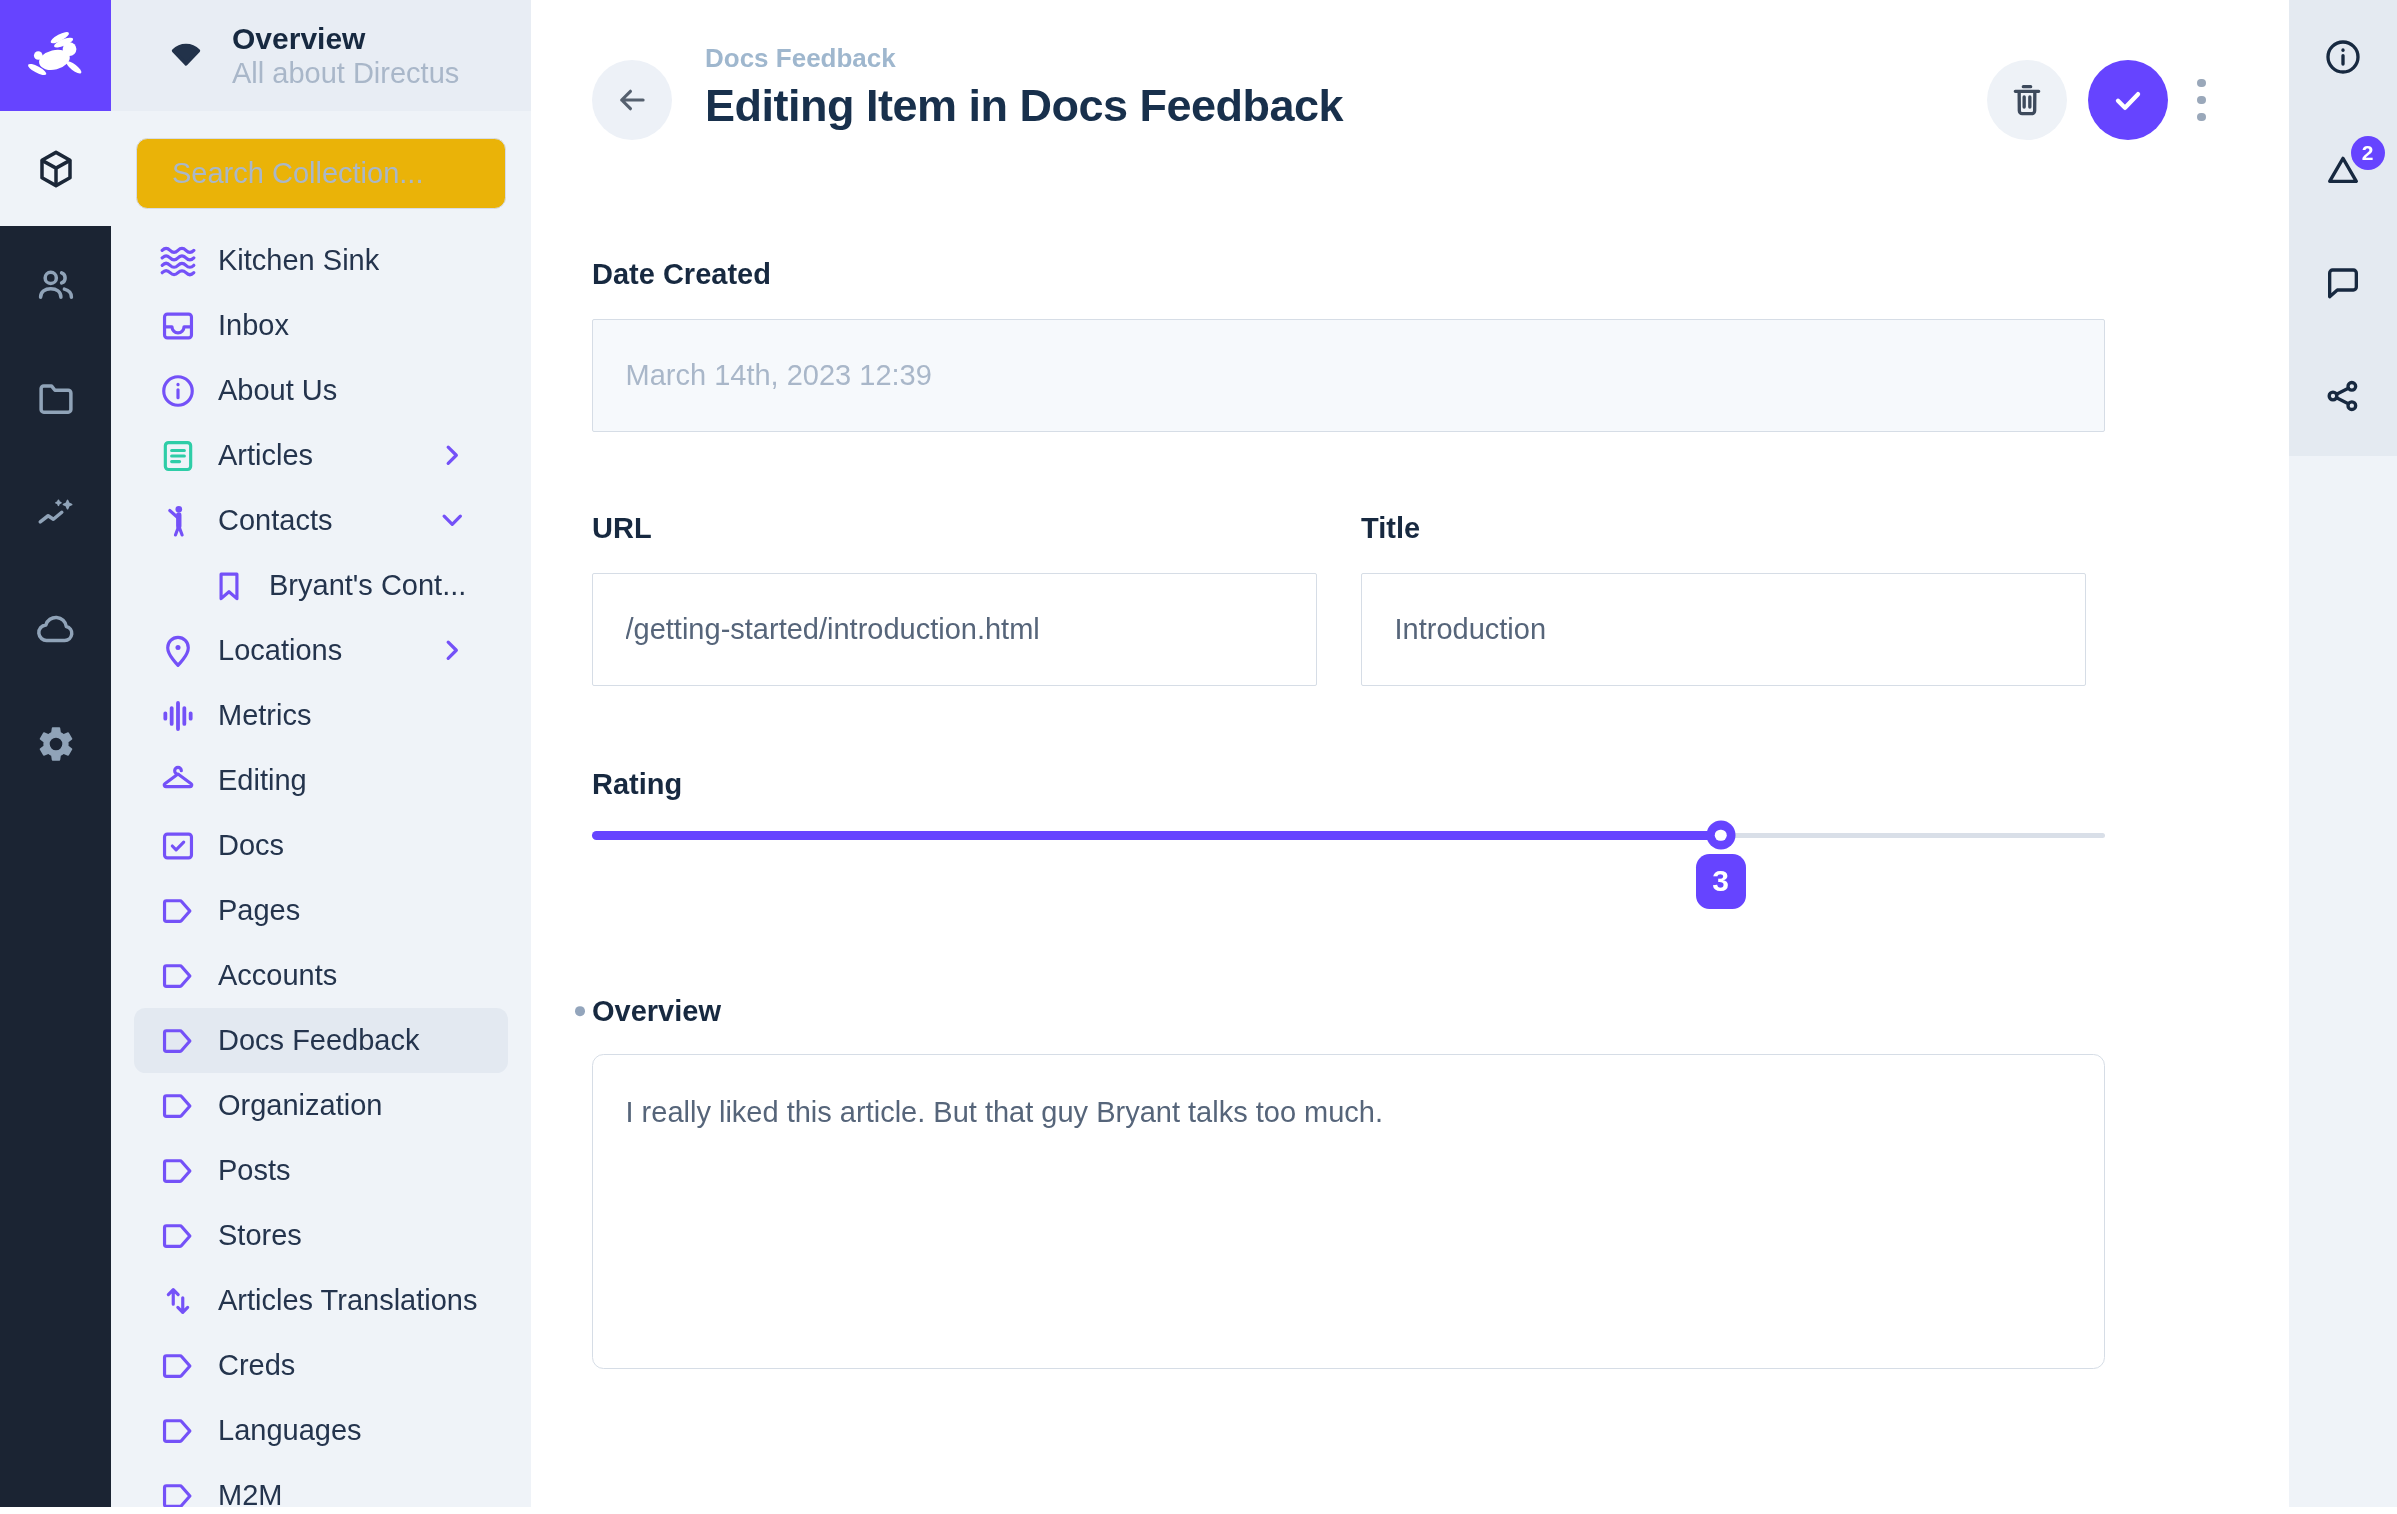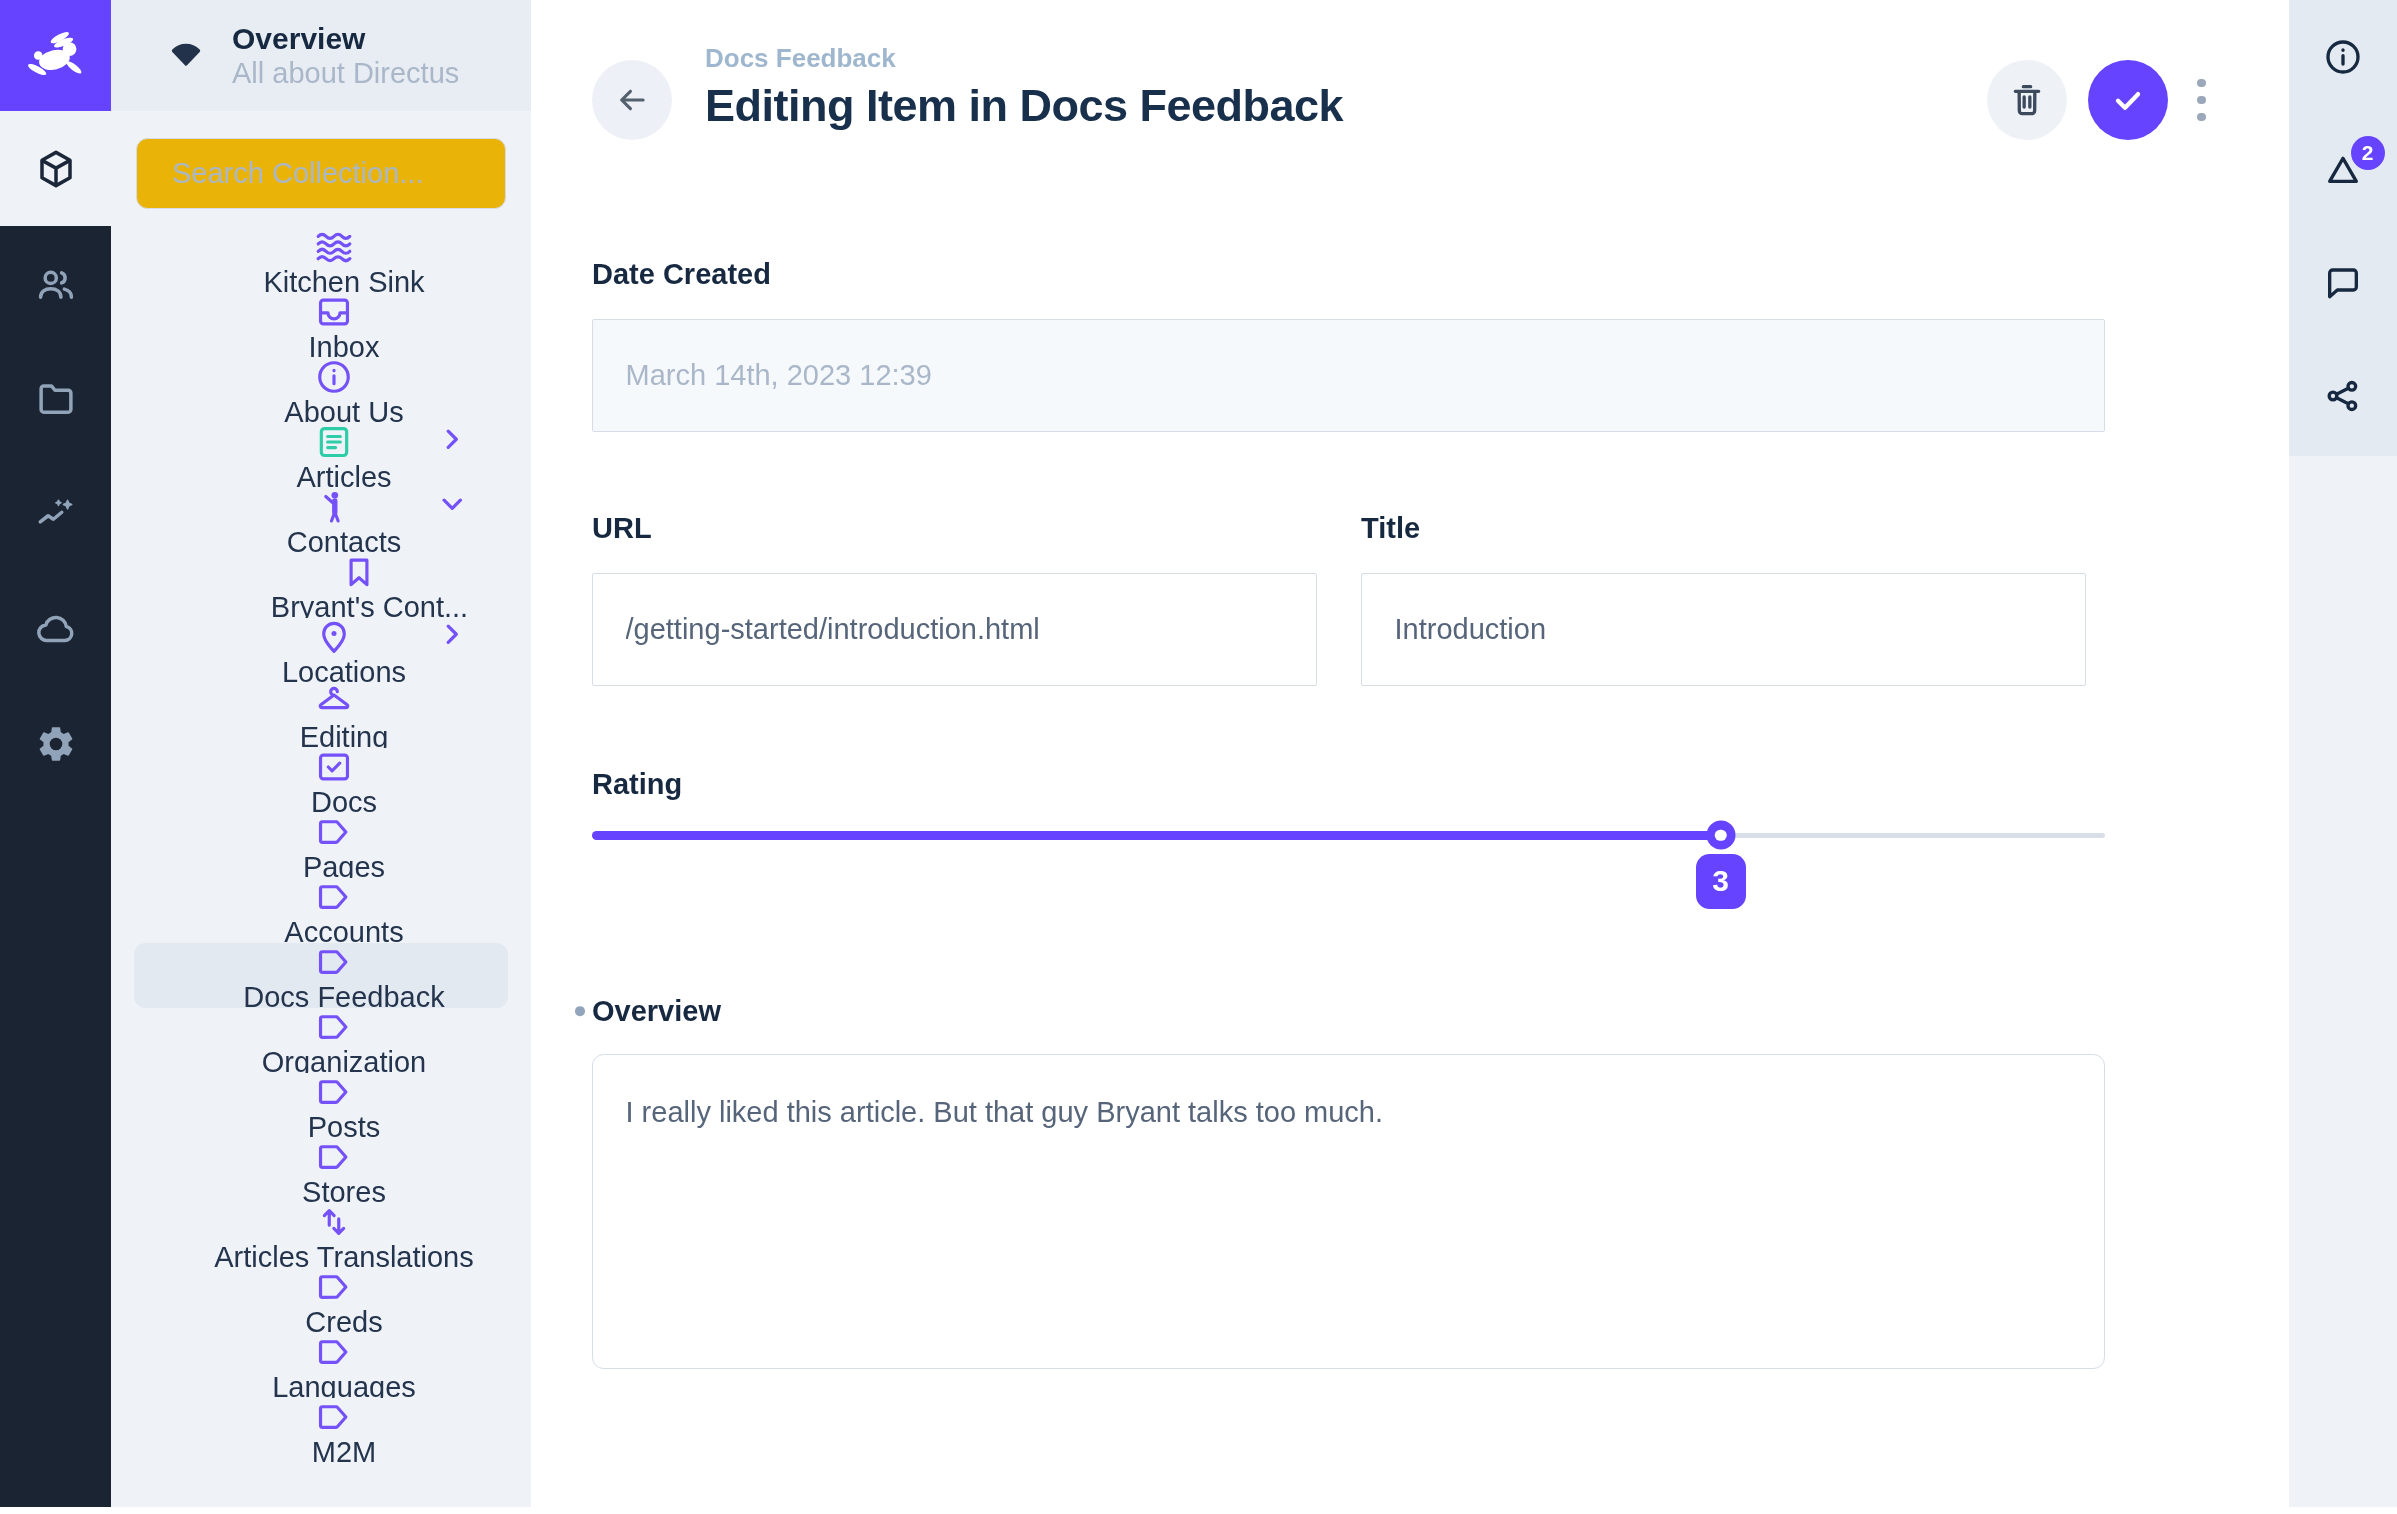--- a/index.html
+++ b/index.html
@@ -18,21 +18,21 @@
   .nav { width:420px; background:#eff3f8; flex-shrink:0; display:flex; flex-direction:column; overflow:hidden; }
   .nav-header { height:111px; background:#e8edf4; display:flex; align-items:center; padding-left:54px; flex-shrink:0; }
   .nav-header .ic { width:42px; height:42px; color:#22324a; flex-shrink:0; }
   .nav-header-text { margin-left:25px; }
   .nav-title { font-size:30px; font-weight:700; color:#172940; line-height:35px; }
   .nav-subtitle { font-size:29px; color:#a9b7c9; line-height:34px; }
   .search-wrap { padding:27px 25px 19px 25px; }
   .search-input { width:100%; height:71px; background:#eab308; border:1.9px solid #d6dce8; border-radius:11.5px; font-family:inherit; font-size:29px; color:#4a5a70; padding:0 35px; outline:none; }
   .search-input::placeholder { color:#a9b7c9; }
   .nav-list { flex:1; overflow:hidden; padding-bottom:3.8px; }
-  .nav-item { height:65px; margin:0 23px; padding-left:25px; display:flex; align-items:center; border-radius:11.5px; cursor:pointer; position:relative; color:#24344d;flex-direction:column; }
+  .nav-item { height:65px; margin:0 23px; padding-left:25px; display:flex; align-items:center; border-radius:11.5px; cursor:pointer; position:relative; color:#24344d; }
   .nav-item.active { background:#e3e9f1; }
   .nav-item .nav-icon { width:38px; height:38px; color:#7451f8; flex-shrink:0; display:flex; }
   .nav-item .ic { width:38px; height:38px; }
   .nav-label { margin-left:21px; font-size:29px; color:#24344d; white-space:nowrap; overflow:hidden; }
   .nav-item.indent { padding-left:76px; }
   .chevron { position:absolute; right:40px; width:32.5px; height:32.5px; color:#7451f8; fill:none; stroke:currentColor; stroke-width:2.4; stroke-linecap:round; stroke-linejoin:round; }
   .chevron.down { transform:rotate(90deg); }
 
   
   .main { flex:1; background:#ffffff; position:relative; overflow:hidden; }
@@ -311,20 +311,29 @@
             </svg>
           </span>
     <span class="nav-label">Locations</span>
     <svg class="chevron" viewBox="0 0 24 24">
             <path d="M9 6l6 6-6 6"></path>
           </svg>
   </div>
         <div class="nav-item">
     <span class="nav-icon">
             <svg class="ic" viewBox="0 0 40 40" width="38" height="38">
+              <use href="#sym-equalizer"></use>
+            </svg>
+          </span>
+    <span class="nav-label">Metrics</span>
+
+  </div>
+        <div class="nav-item">
+    <span class="nav-icon">
+            <svg class="ic" viewBox="0 0 40 40" width="38" height="38">
               <use href="#sym-hanger"></use>
             </svg>
           </span>
     <span class="nav-label">Editing</span>
 
   </div>
         <div class="nav-item">
     <span class="nav-icon">
             <svg class="ic" viewBox="0 0 40 40" width="38" height="38">
               <use href="#sym-task"></use>

